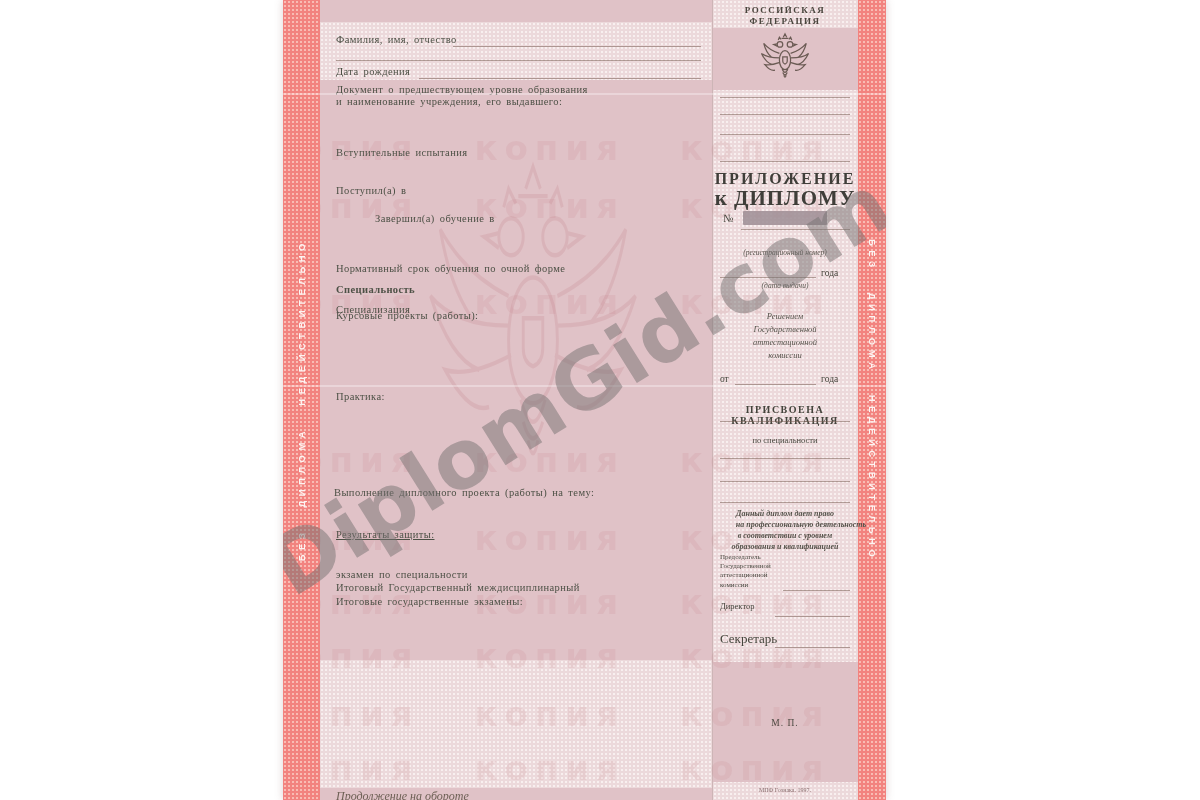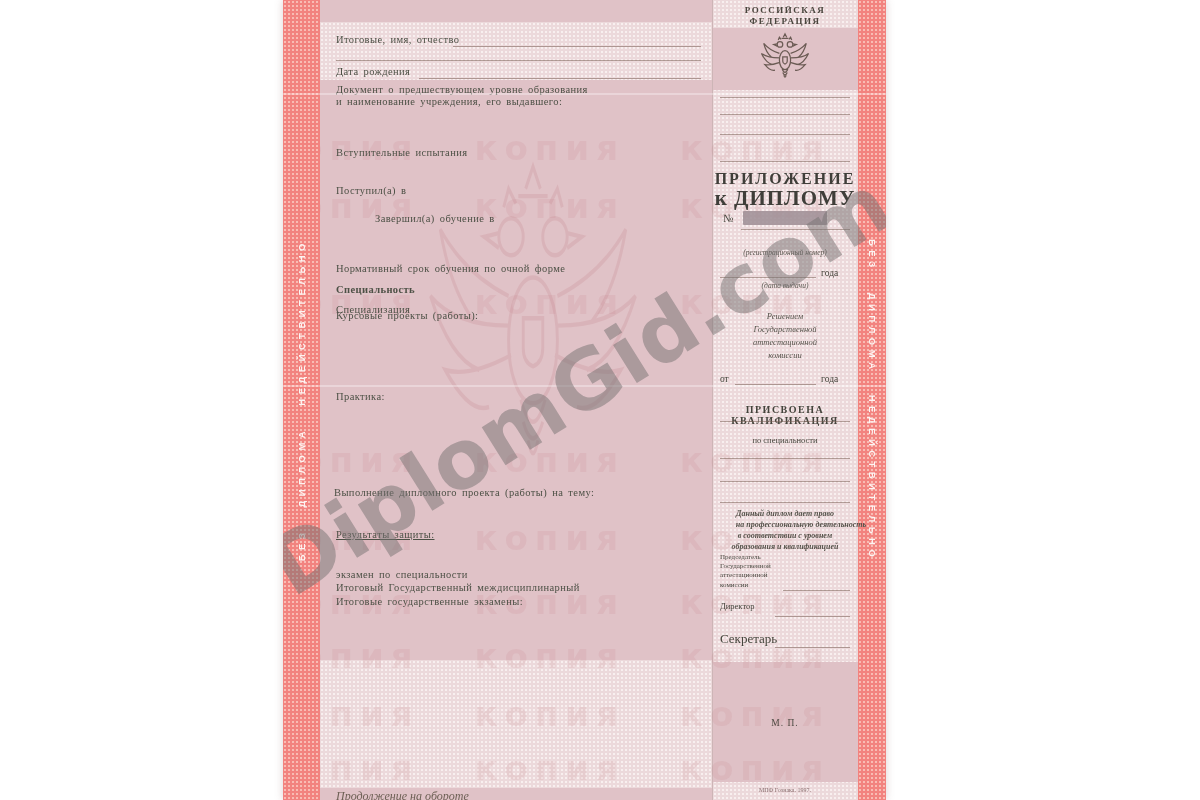--- a/index.html
+++ b/index.html
@@ -99,21 +99,21 @@
   <div class="ghost" style="top:694px;">копия копия копия копия</div>
   <div class="ghost" style="top:748px;">копия копия копия копия</div>
 
   <div class="abs dots-red strip strip-left">
     <span class="vtxt up">БЕЗ ДИПЛОМА НЕДЕЙСТВИТЕЛЬНО</span>
   </div>
   <div class="abs dots-red strip strip-right">
     <span class="vtxt">БЕЗ ДИПЛОМА НЕДЕЙСТВИТЕЛЬНО</span>
   </div>
 
-  <span class="lbl" style="left:53px;top:34px;">Итоговые, имя, отчество</span>
+  <span class="lbl" style="left:53px;top:34px;">Фамилия, имя, отчество</span>
   <div class="fline" style="left:170px;right:185px;top:46px;"></div>
   <div class="fline" style="left:53px;right:185px;top:60px;"></div>
   <span class="lbl" style="left:53px;top:66px;">Дата рождения</span>
   <div class="fline" style="left:136px;right:185px;top:78px;"></div>
 
   <span class="lbl" style="left:53px;top:84px;">Документ о предшествующем уровне образования</span>
   <span class="lbl" style="left:53px;top:95.5px;">и наименование учреждения, его выдавшего:</span>
 
   <span class="lbl" style="left:53px;top:147px;">Вступительные испытания</span>
   <span class="lbl" style="left:53px;top:185px;text-align:right;">Поступил(а) в</span>

